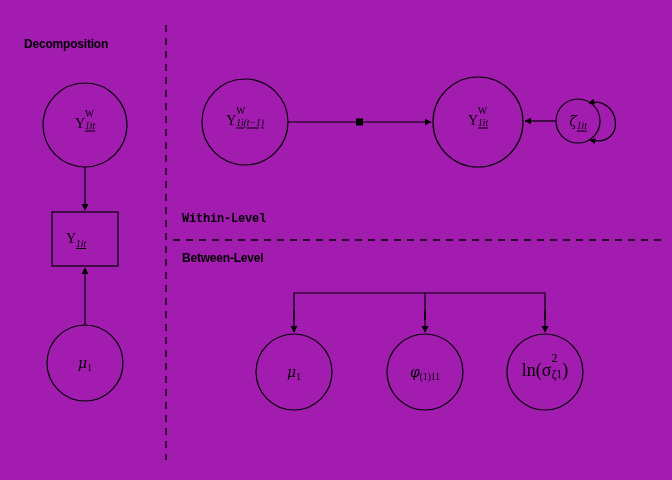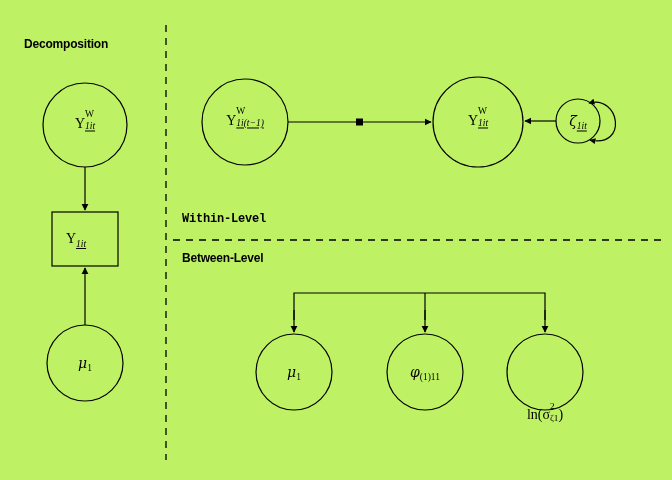--- a/index.html
+++ b/index.html
@@ -4,21 +4,21 @@
 <style>
   html, body {
     margin: 0;
     padding: 0;
     background: #ffffff;
   }
   #canvas {
     position: relative;
     width: 672px;
     height: 480px;
-    background: #bef264;
+    background: #a21caf;
     font-family: "Liberation Serif", serif;
     overflow: hidden;
   }
   svg.layer {
     position: absolute;
     left: 0;
     top: 0;
     width: 672px;
     height: 480px;
   }
@@ -156,17 +156,17 @@
   </div>
 
   <div class="node-label" style="left:294px; top:372px;">
     <span class="greek">μ</span><span class="sub upr">1</span>
   </div>
 
   <div class="node-label" style="left:425px; top:372px;text-align:right;">
     <span class="greek">φ</span><span class="sub upr">(1)11</span>
   </div>
 
-  <div class="node-label" style="left:545px; top:372px; font-size:14px;margin-top:44px;">
+  <div class="node-label" style="left:545px; top:372px; font-size:18px;">
     <span class="upr">ln(σ</span><span class="sigstack"><span class="top upr">2</span><span class="bot upr">ζ1</span></span><span class="upr">)</span>
   </div>
 
 </div>
 
 </body></html>

